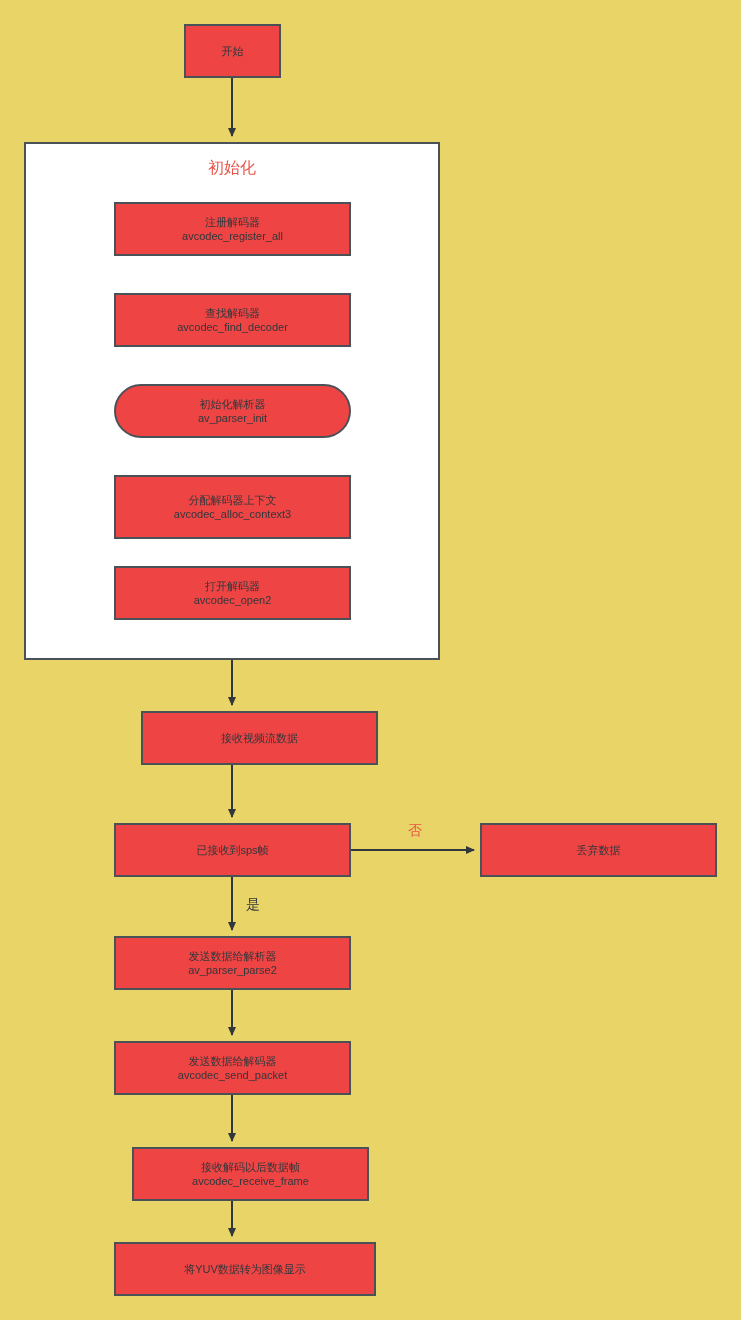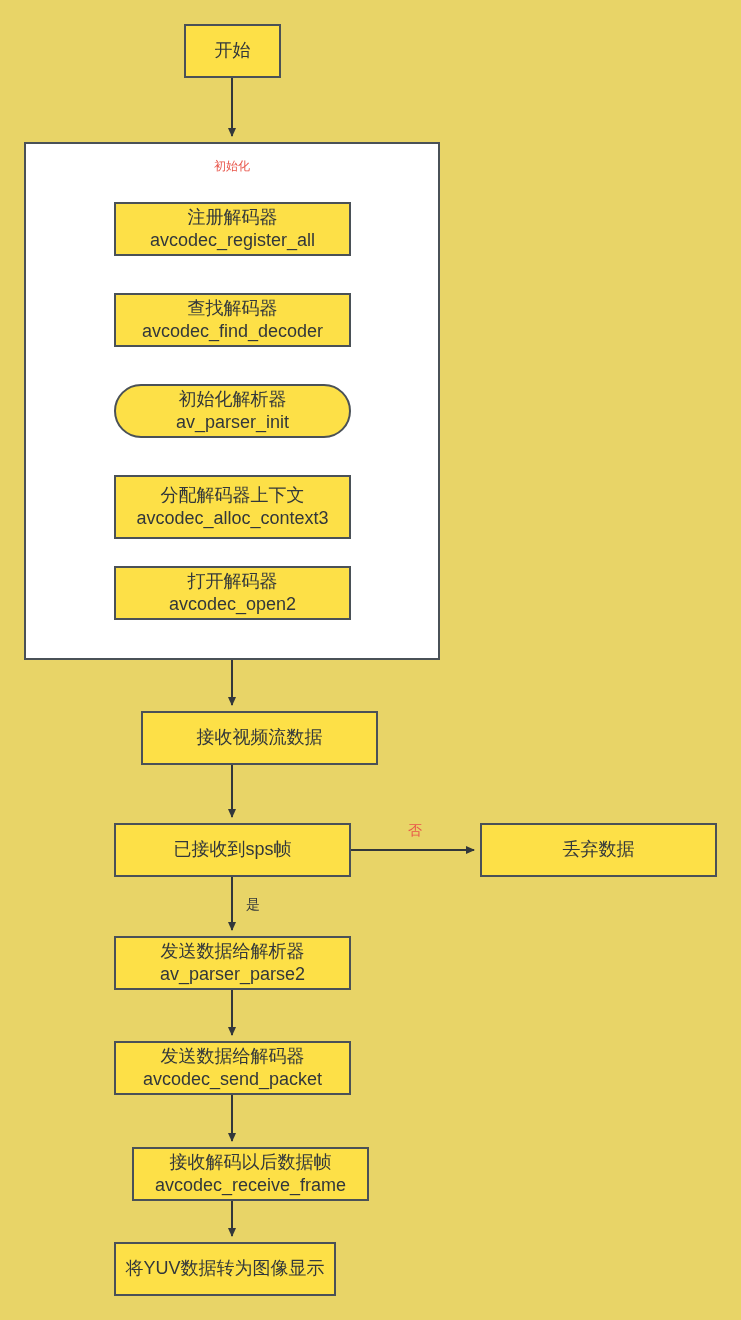--- a/index.html
+++ b/index.html
@@ -22,28 +22,28 @@
     position: absolute;
     left: 0;
     top: 0;
     width: 741px;
     height: 1320px;
     pointer-events: none;
   }
   .node {
     position: absolute;
     box-sizing: border-box;
-    background: #fde047;
+    background: #ef4444;
     border: 2px solid #4a5157;
     display: flex;
     flex-direction: column;
     align-items: center;
     justify-content: center;
     color: #32373b;
-    font-size: 18px;
+    font-size: 11px;
     line-height: 1.28;
     text-align: center;
     z-index: 2;
   }
   .node .l1, .node .l2 {
     display: block;
     white-space: nowrap;
   }
   .subgraph {
     position: absolute;
@@ -52,21 +52,21 @@
     border: 2px solid #4a5157;
     z-index: 1;
   }
   .subgraph-title {
     position: absolute;
     width: 100%;
     text-align: center;
     top: 16px;
     left: 0;
     color: #e8554a;
-    font-size: 12px;
+    font-size: 16px;
     z-index: 3;
   }
   .edge-label {
     position: absolute;
     font-size: 14px;
     z-index: 4;
     white-space: nowrap;
   }
   .edge-label.no {
     color: #e8554a;
@@ -159,17 +159,17 @@
   <div class="node" style="left:114px; top:1041px; width:237px; height:54px;">
     <span class="l1">发送数据给解码器</span>
     <span class="l2">avcodec_send_packet</span>
   </div>
 
   <div class="node" style="left:132px; top:1147px; width:237px; height:54px;">
     <span class="l1">接收解码以后数据帧</span>
     <span class="l2">avcodec_receive_frame</span>
   </div>
 
-  <div class="node" style="left:114px; top:1242px; width:222px; height:54px;">
+  <div class="node" style="left:114px; top:1242px; width:262px; height:54px;">
     <span class="l1">将YUV数据转为图像显示</span>
   </div>
 
 </div>
 
 </body></html>

